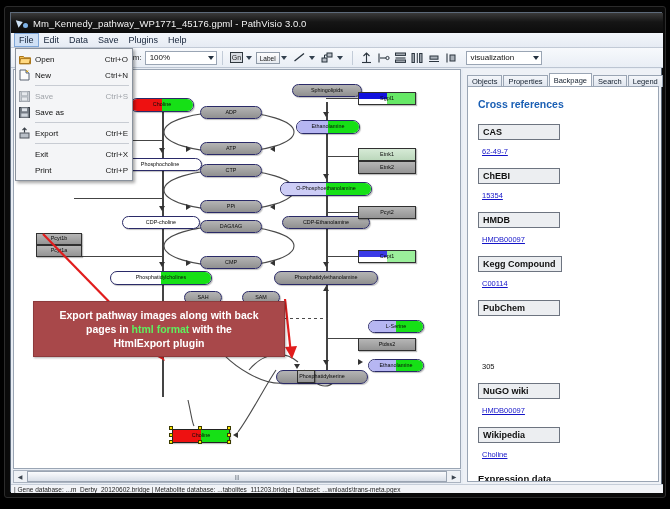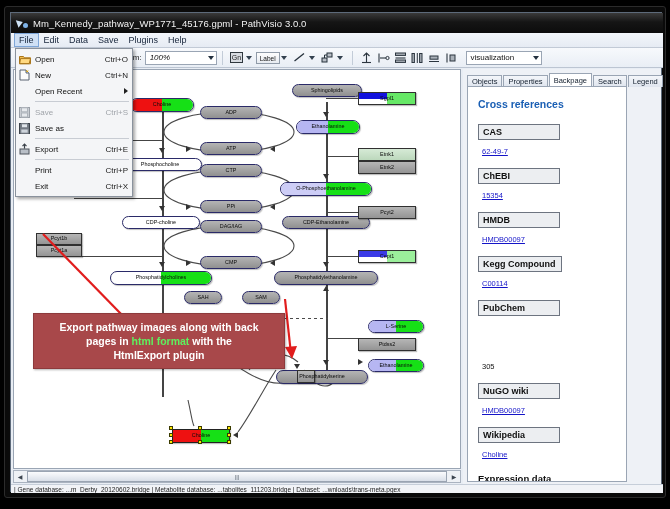--- a/index.html
+++ b/index.html
@@ -109,21 +109,21 @@
     font-size: 8px; color: #111;
     padding: 0 2px 0 4px;
   }
   .combo .caret {
     width: 0; height: 0;
     border-left: 3px solid transparent;
     border-right: 3px solid transparent;
     border-top: 4px solid #23303f;
     margin-left: 4px;
   }
-  .zoom-combo { width: 72px; font-style: italic; }
+  .zoom-combo { width: 72px; }
   .vis-combo { width: 76px; margin-left: 6px; }
   .tb-sep { width: 1px; height: 14px; background: #c3ccd8; margin: 0 5px; }
   .tb-btn {
     width: 15px; height: 15px;
     display: flex; align-items: center; justify-content: center;
     margin: 0 1px;
     position: relative;
   }
   .tb-btn svg { display:block; }
   .mini-caret {
@@ -173,21 +173,21 @@
   }
   .rtab.sel {
     background: #ffffff;
     height: 14px;
     line-height: 12px;
     font-weight: normal;
   }
   .rpane-body {
     position: absolute;
     left: 4px; top: 17px;
-    width: 160px; height: 396px;
+    width: 192px; height: 396px;
     background: #ffffff;
     border: 1px solid #9aa5b4;
     overflow: hidden;
     padding: 8px 10px;
   }
   .bp-title {
     color: #1a5fb4;
     font-weight: bold;
     font-size: 10.5px;
     margin: 3px 0 14px 0;
@@ -365,21 +365,20 @@
     border: 1px solid #8d3a3c;
     color: #ffffff;
     font-weight: bold;
     font-size: 10.5px;
     display: flex; align-items: center; justify-content: center;
     text-align: center;
     line-height: 14px;
     padding: 2px 8px;
     z-index: 30;
     box-shadow: 1px 1px 2px rgba(0,0,0,.3);
-    margin-top: 12px;
   }
   .callout .hl { color: #5ef05e; }
   .red-arrow { position: absolute; z-index: 29; }
 </style>
 </head>
 <body>
 
 <div id="root">
   <div class="frame-outer"></div>
   <div class="frame-inner">
@@ -690,25 +689,20 @@
         <span class="fm-icon">
           <svg width="11" height="12" viewBox="0 0 11 12">
               <path d="M1 1 h6 l3 3 v7 h-9 z" fill="#fdfdfd" stroke="#5b6472"></path>
               <path d="M7 1 v3 h3" fill="#dfe5ec" stroke="#5b6472"></path>
               <path d="M7.5 1.5 l1.5 1.5 M9 1.5 l-1.5 1.5" stroke="#e0a500" stroke-width="1"></path>
             </svg>
         </span>
         <span class="fm-label">New</span>
         <span class="fm-key">Ctrl+N</span>
       </div>
-      <div class="fm-row">
-        <span class="fm-icon"></span>
-        <span class="fm-label">Open Recent</span>
-        <span class="fm-sub"></span>
-      </div>
       <div class="fm-sep"></div>
       <div class="fm-row disabled">
         <span class="fm-icon">
           <svg width="11" height="11" viewBox="0 0 11 11">
               <rect x="0.5" y="0.5" width="10" height="10" fill="#c9cdd3" stroke="#9aa0a8"></rect>
               <rect x="2.5" y="0.8" width="6" height="4" fill="#e6e9ed" stroke="#aeb4bb"></rect>
               <rect x="2.5" y="6" width="6" height="4" fill="#e6e9ed" stroke="#aeb4bb"></rect>
             </svg>
         </span>
         <span class="fm-label">Save</span>
@@ -733,27 +727,27 @@
               <path d="M5.5 5.6 v-4" stroke="#3a4149" stroke-width="1.2"></path>
               <path d="M3.5 3.2 L5.5 1.1 L7.5 3.2" fill="none" stroke="#3a4149" stroke-width="1.2"></path>
             </svg>
         </span>
         <span class="fm-label">Export</span>
         <span class="fm-key">Ctrl+E</span>
       </div>
       <div class="fm-sep"></div>
       <div class="fm-row">
         <span class="fm-icon"></span>
+        <span class="fm-label">Exit</span>
+        <span class="fm-key">Ctrl+X</span>
+      </div>
+      <div class="fm-row">
+        <span class="fm-icon"></span>
         <span class="fm-label">Print</span>
         <span class="fm-key">Ctrl+P</span>
-      </div>
-      <div class="fm-row">
-        <span class="fm-icon"></span>
-        <span class="fm-label">Exit</span>
-        <span class="fm-key">Ctrl+X</span>
       </div>
     </div>
 
     <div class="rpane">
       <div class="rpane-tabs">
         <span class="rtab">Objects</span>
         <span class="rtab">Properties</span>
         <span class="rtab sel">Backpage</span>
         <span class="rtab">Search</span>
         <span class="rtab">Legend</span>

